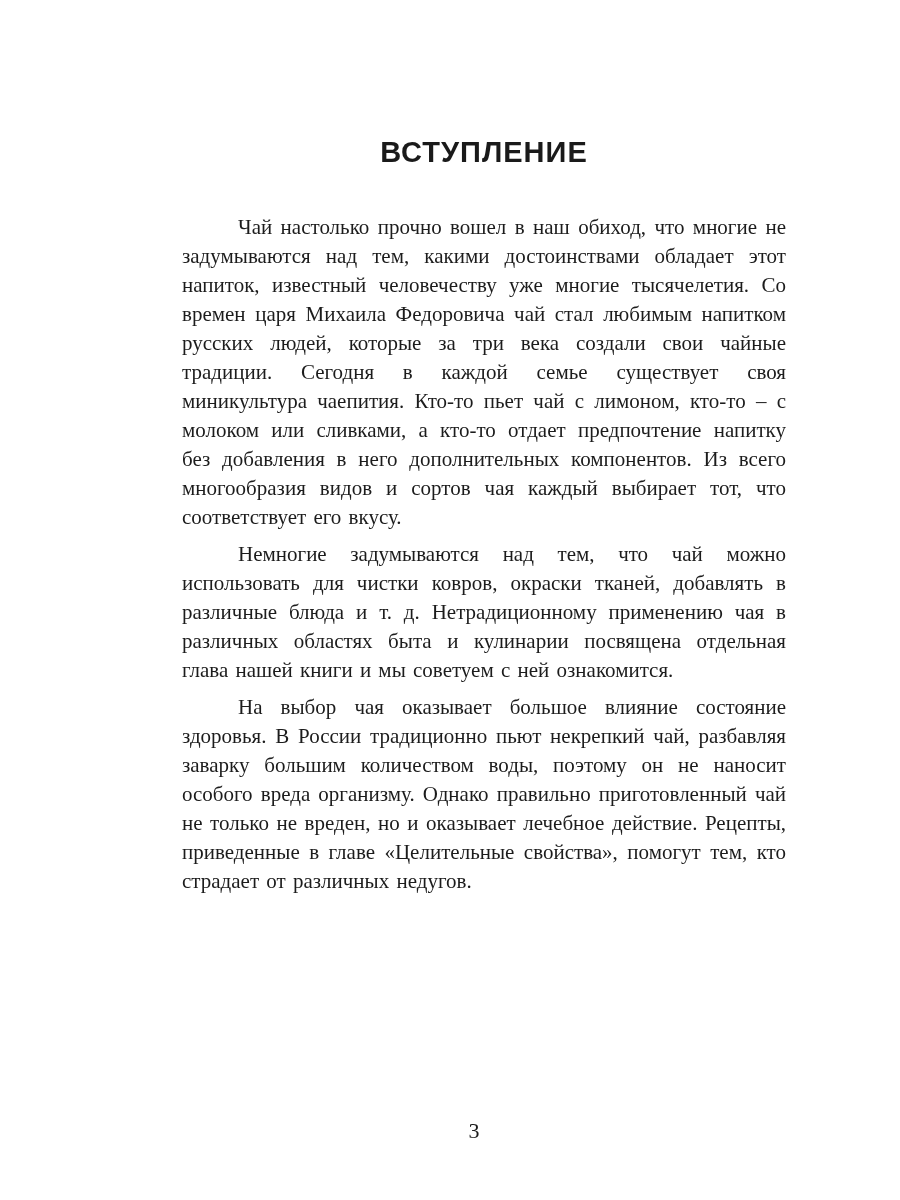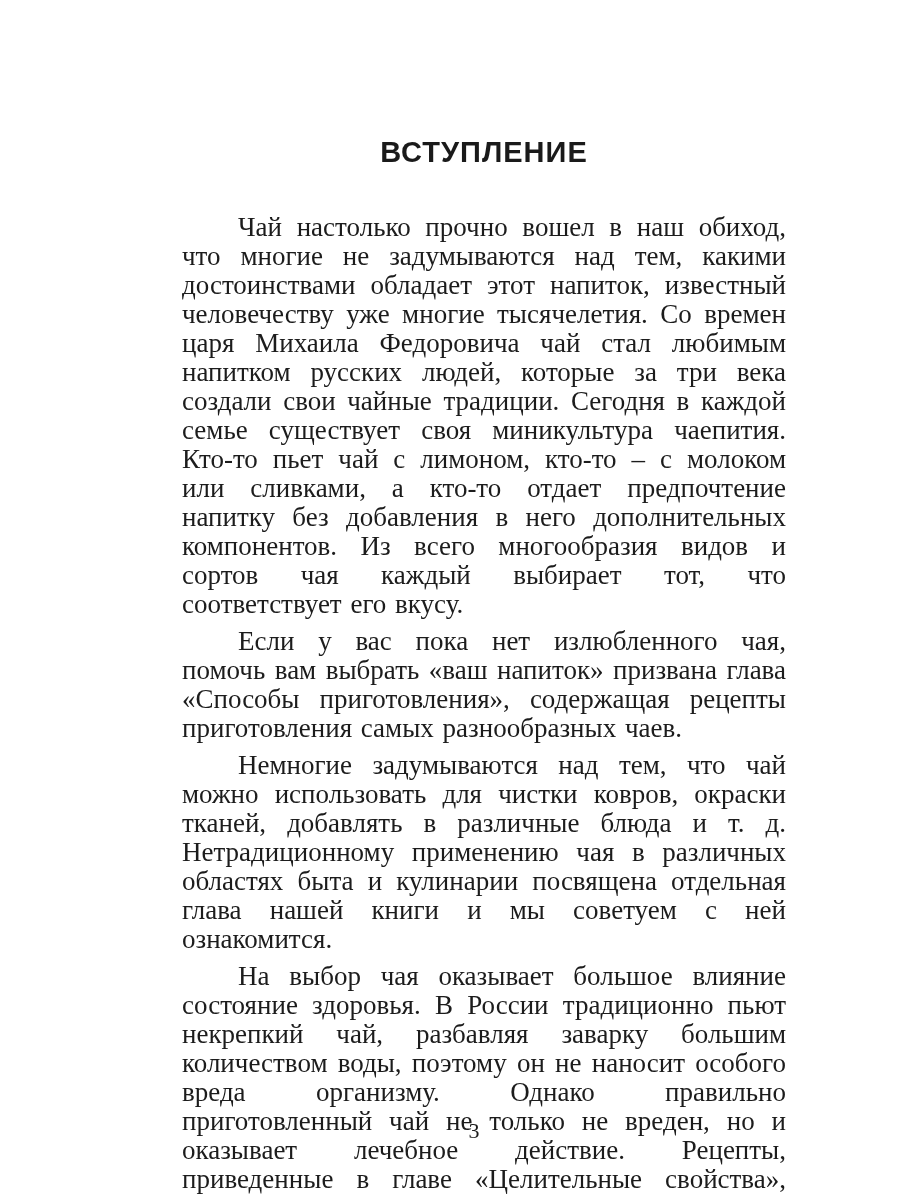--- a/index.html
+++ b/index.html
@@ -31,21 +31,21 @@
     margin-bottom: 44px;
     text-align: center;
     font-family: "Liberation Sans", "DejaVu Sans", sans-serif;
     font-weight: bold;
     font-size: 29px;
     letter-spacing: 1px;
     color: #1a1a1a;
   }
 
   .body-text p {
-    font-size: 27px;
+    font-size: 21px;
     line-height: 29px;
     text-align: justify;
     text-indent: 56px;
     text-justify: inter-word;
     word-spacing: 2px;
     color: #1c1c1c;
   }
 
   .page-number {
     position: absolute;
@@ -60,20 +60,19 @@
 </style>
 </head>
 <body>
 
 <div class="page">
   <div class="content">
     <h1 class="chapter-title">ВСТУПЛЕНИЕ</h1>
 
     <div class="body-text">
       <p>Чай настолько прочно вошел в наш обиход, что многие не задумываются над тем, какими достоинствами обладает этот напиток, известный человечеству уже многие тысячелетия. Со времен царя Михаила Федоровича чай стал любимым напитком русских людей, которые за три века создали свои чайные традиции. Сегодня в каждой семье существует своя миникультура чаепития. Кто-то пьет чай с лимоном, кто-то – с молоком или сливками, а кто-то отдает предпочтение напитку без добавления в него дополнительных компонентов. Из всего многообразия видов и сортов чая каждый выбирает тот, что соответствует его вкусу.</p>
-      <p>Если у вас пока нет излюбленного чая, помочь вам выбрать «ваш напиток» призвана глава «Способы приготовления», содержащая рецепты приготовления самых разнообразных чаев.</p>
       <p>Немногие задумываются над тем, что чай можно использовать для чистки ковров, окраски тканей, добавлять в различные блюда и т. д. Нетрадиционному применению чая в различных областях быта и кулинарии посвящена отдельная глава нашей книги и мы советуем с ней ознакомится.</p>
       <p>На выбор чая оказывает большое влияние состояние здоровья. В России традиционно пьют некрепкий чай, разбавляя заварку большим количеством воды, поэтому он не наносит особого вреда организму. Однако правильно приготовленный чай не только не вреден, но и оказывает лечебное действие. Рецепты, приведенные в главе «Целительные свойства», помогут тем, кто страдает от различных недугов.</p>
     </div>
   </div>
 
   <div class="page-number">3</div>
 </div>
 
 </body></html>

